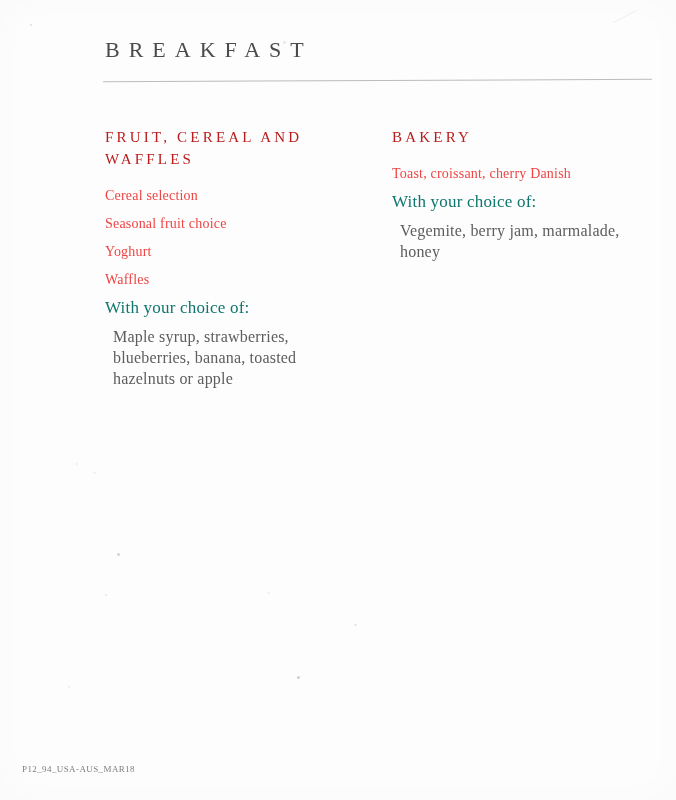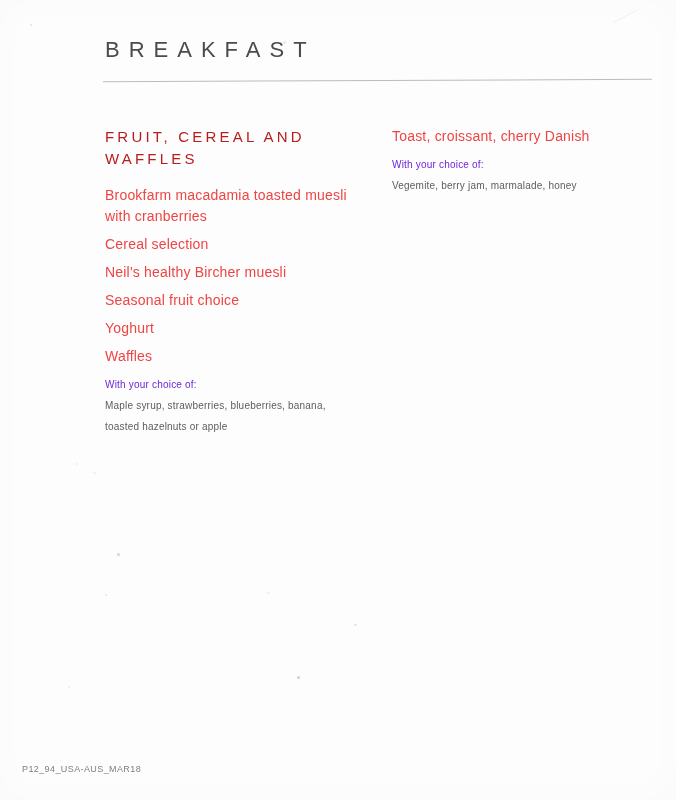--- a/index.html
+++ b/index.html
@@ -7,21 +7,21 @@
     padding: 0;
     background: #e9e9e9;
   }
   .page {
     position: relative;
     width: 676px;
     height: 800px;
     margin: 0 auto;
     background: #fdfdfd;
     overflow: hidden;
-    font-family: Liberation Sans, sans-serif;
+    font-family: Liberation Serif, serif;
     box-shadow: inset 0 0 40px rgba(0,0,0,0.015);
   }
   .page-title {
     position: absolute;
     left: 105px;
     top: 22px;
     font-size: 22px;
     font-weight: 400;
     letter-spacing: 9px;
     color: #4b4b4b;
@@ -53,28 +53,28 @@
   }
   .menu-item {
     margin: 0 0 7px 0;
     font-size: 14px;
     line-height: 21px;
     letter-spacing: 0.2px;
     color: #ef4444;
   }
   .choice-label {
     margin: 4px 0 0 0;
-    font-size: 10px;
+    font-size: 17px;
     line-height: 21px;
     letter-spacing: 0.2px;
-    color: #6d28d9;
+    color: #0f766e;
   }
   .choices {
-    margin: 0;
-    font-size: 10px;
+    margin: 8px;
+    font-size: 16px;
     line-height: 21px;
     letter-spacing: 0.2px;
     color: #5d5d5d;
   }
   .footer-code {
     position: absolute;
     left: 22px;
     top: 764px;
     font-size: 9px;
     letter-spacing: 0.4px;
@@ -96,31 +96,30 @@
 <body>
 
 <div class="page">
 
   <h1 class="page-title">BREAKFAST</h1>
 
   <div class="rule"></div>
 
   <div class="col col-left">
     <h2 class="section-heading">FRUIT, CEREAL AND WAFFLES</h2>
-    <p class="menu-item">Brookfarm macadamia toasted muesli with cranberries</p>
     <p class="menu-item">Cereal selection</p>
-    <p class="menu-item">Neil's healthy Bircher muesli</p>
     <p class="menu-item">Seasonal fruit choice</p>
     <p class="menu-item">Yoghurt</p>
     <p class="menu-item">Waffles</p>
     <p class="choice-label">With your choice of:</p>
     <p class="choices">Maple syrup, strawberries, blueberries, banana, toasted hazelnuts or apple</p>
   </div>
 
   <div class="col col-right">
+    <h2 class="section-heading">BAKERY</h2>
     <p class="menu-item">Toast, croissant, cherry Danish</p>
     <p class="choice-label">With your choice of:</p>
     <p class="choices">Vegemite, berry jam, marmalade, honey</p>
   </div>
 
   <div class="footer-code">P12_94_USA-AUS_MAR18</div>
 
   <div class="speck" style="left:283px; top:41px; width:3px; height:3px; opacity:0.18;"></div>
   <div class="speck" style="left:30px; top:24px; width:2px; height:2px; opacity:0.25;"></div>
   <div class="scratch" style="left:612px; top:16px; width:26px; transform:rotate(-28deg); opacity:0.14;"></div>

